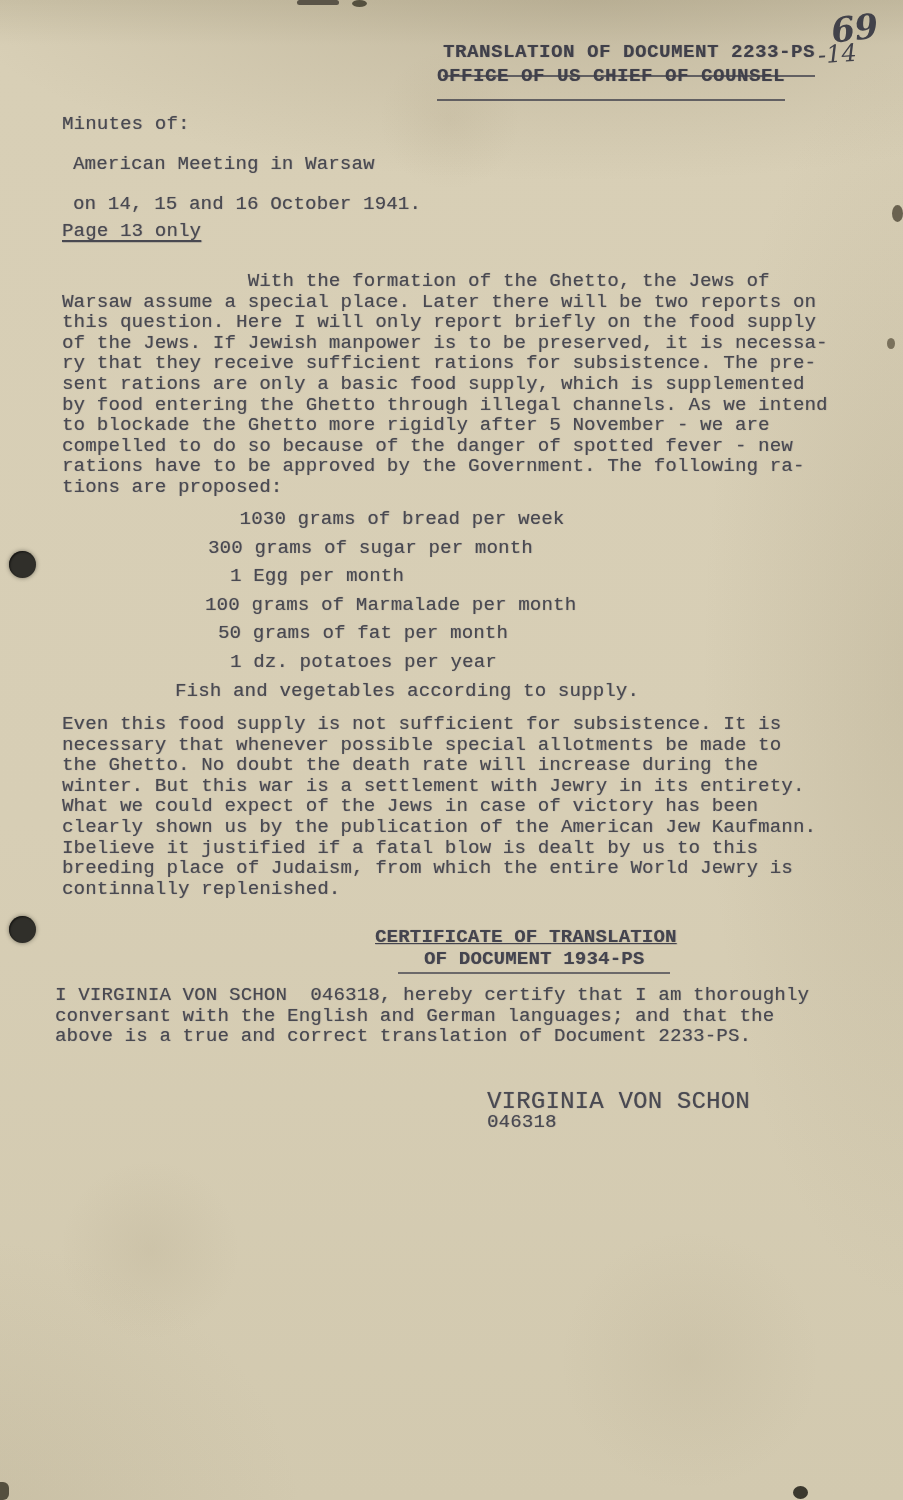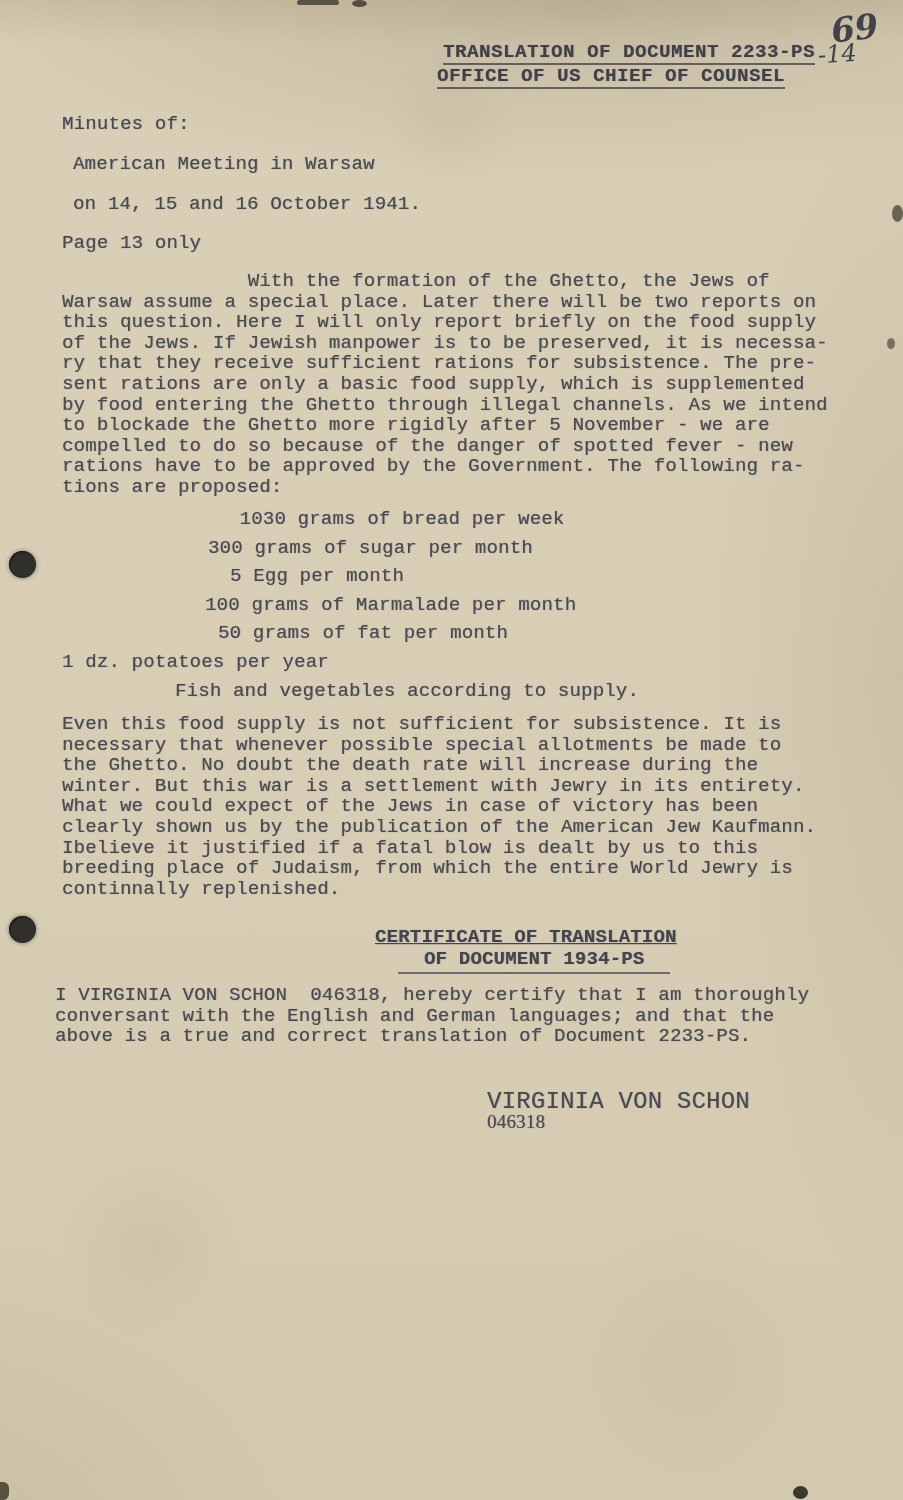--- a/index.html
+++ b/index.html
@@ -53,53 +53,53 @@
   .hw-69 { top: 8px; left: 831px; font-size: 34px; transform: rotate(-7deg); font-weight: bold; }
   .hw-14 { top: 40px; left: 818px; font-size: 24px; transform: rotate(-4deg); }
   .header-line {
     position: absolute;
     display: inline-block;
     font-size: 19px;
     font-weight: bold;
     letter-spacing: 0.6px;
     color: #40404a;
     border-bottom: 2px solid rgba(62,62,74,0.75);
-    padding-bottom: 0;
+    padding-bottom: 12px;
   }
   .header-l1 { top: 41px; left: 443px; }
   .header-l2 { top: 65px; left: 437px; }
   .t { position: absolute; font-size: 19px; }
   .t-minutes  { top: 113px; left: 62px; }
   .t-meeting  { top: 153px; left: 73px; }
   .t-date     { top: 193px; left: 73px; text-align: right; }
-  .t-pagenote { top: 232px; left: 62px; text-decoration-thickness: 2px; text-underline-offset: 4px; }
+  .t-pagenote { top: 220px; left: 62px; text-decoration: underline; text-decoration-thickness: 2px; text-underline-offset: 4px; }
   .para1 { top: 271px; }
   .para2 { top: 714px; }
   .rations { position: absolute; top: 505px; left: 62px; font-size: 19px; }
   .ration { line-height: 28.6px; white-space: pre; }
   .r0 { margin-left: 103px; text-align: center; }
   .r1 { margin-left: 146px; }
   .r2 { margin-left: 168px; }
   .r3 { margin-left: 143px; }
   .r4 { margin-left: 156px; }
-  .r5 { }
+  .r5 { margin-left: 168px; }
   .r6 { margin-left: 113px; }
   .cert-head1 {
     position: absolute; top: 926px; left: 375px;
     font-size: 19px; font-weight: bold; color: #44444e; text-decoration: underline;
   }
   .cert-head2 {
     position: absolute; top: 948px; left: 398px;
     font-size: 19px; font-weight: bold; color: #44444e;
     padding: 0 26px 2px 26px;
     border-bottom: 2px solid rgba(62,62,74,0.7);
   }
   .cert-body { top: 985px; left: 55px; }
   .sig-name { position: absolute; top: 1088px; left: 487px; font-size: 24px; }
-  .sig-id   { position: absolute; top: 1111px; left: 487px; font-size: 19px; font-family: Liberation Serif, serif; }
+  .sig-id   { position: absolute; top: 1111px; left: 487px; font-size: 19px; }
   .speck { position: absolute; background: #4c473c; border-radius: 50%; }
   .s1 { top: 0; left: 297px; width: 42px; height: 5px; border-radius: 3px; background: #5a5448; }
   .s2 { top: 0; left: 352px; width: 15px; height: 7px; background: #55503f; }
   .s3 { top: 205px; left: 892px; width: 11px; height: 17px; background: #6a6250; }
   .s4 { top: 338px; left: 887px; width: 8px; height: 11px; background: #7a715c; }
   .s5 { top: 1486px; left: 793px; width: 15px; height: 13px; background: #3b382e; }
   .s6 { top: 1482px; left: 0px; width: 9px; height: 18px; background: #55503f; border-radius: 0 6px 6px 0; }
 </style>
 </head>
 <body>
@@ -135,21 +135,21 @@
 sent rations are only a basic food supply, which is supplemented
 by food entering the Ghetto through illegal channels. As we intend
 to blockade the Ghetto more rigidly after 5 November - we are
 compelled to do so because of the danger of spotted fever - new
 rations have to be approved by the Government. The following ra-
 tions are proposed:</div>
 
   <div class="rations">
     <div class="ration r0 typed">1030 grams of bread per week</div>
     <div class="ration r1 typed">300 grams of sugar per month</div>
-    <div class="ration r2 typed">5 Egg per month</div>
+    <div class="ration r2 typed">1 Egg per month</div>
     <div class="ration r3 typed">100 grams of Marmalade per month</div>
     <div class="ration r4 typed">50 grams of fat per month</div>
     <div class="ration r5 typed">1 dz. potatoes per year</div>
     <div class="ration r6 typed">Fish and vegetables according to supply.</div>
   </div>
 
   <div class="para para2 typed">Even this food supply is not sufficient for subsistence. It is
 necessary that whenever possible special allotments be made to
 the Ghetto. No doubt the death rate will increase during the
 winter. But this war is a settlement with Jewry in its entirety.

